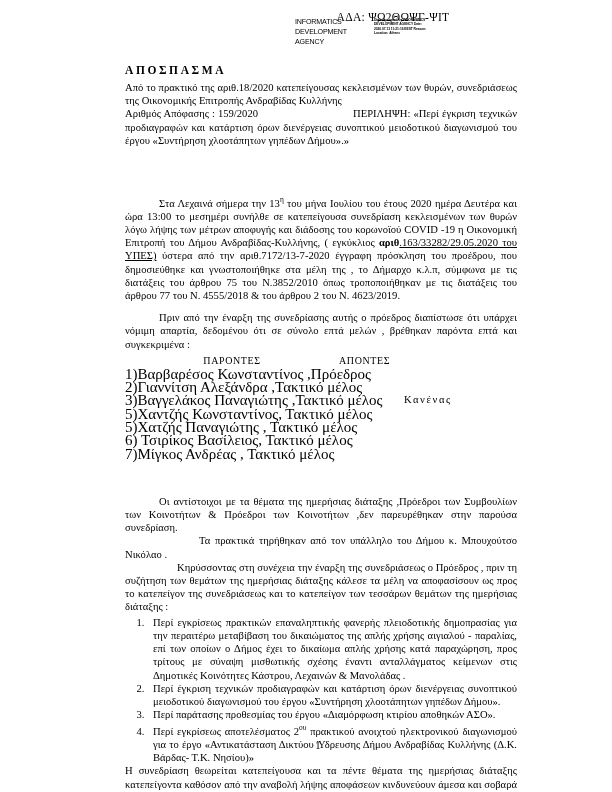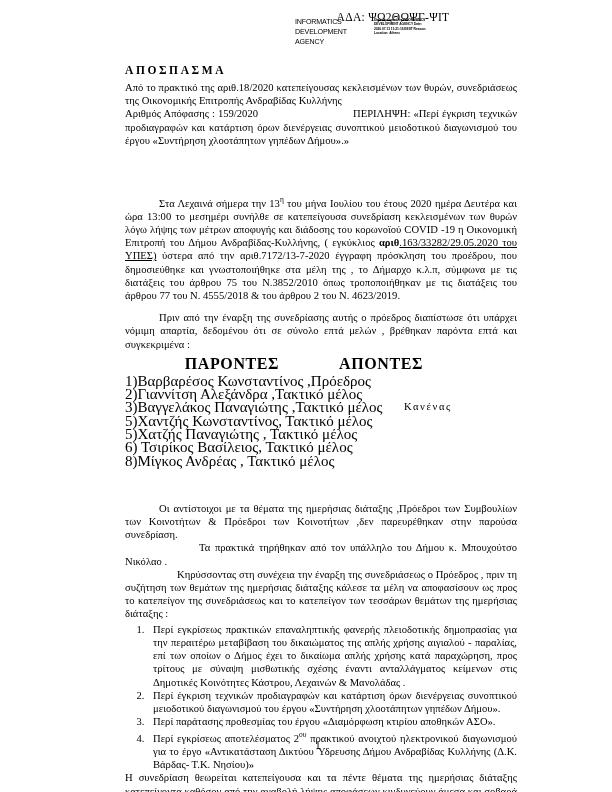--- a/index.html
+++ b/index.html
@@ -97,22 +97,22 @@
   .spacer-sm { height: 9px; }
   .spacer-lg { height: 34px; }
   .spacer-xl { height: 46px; }
 
   .u { text-decoration: underline; }
   .b { font-weight: bold; }
 
   
   .attend-head {
     display: flex;
-    font-weight: bold;
-    font-size: 16px;
+    font-weight: normal;
+    font-size: 10px;
     margin-top: 4px;
     letter-spacing: 0.6px;
   }
   .attend-head .col-a { width: 214px; text-align: center; }
   .attend-head .col-b { flex: 1; text-align: left; }
 
   .attend-body {
     position: relative;
     margin-top: 2px;
   }
@@ -194,21 +194,21 @@
     </div>
 
     <div class="attend-body">
       <div class="attend-list">
         <div>1)Βαρβαρέσος  Κωνσταντίνος ,Πρόεδρος</div>
         <div>2)Γιαννίτση Αλεξάνδρα  ,Τακτικό μέλος</div>
         <div>3)Βαγγελάκος  Παναγιώτης ,Τακτικό μέλος</div>
         <div>5)Χαντζής Κωνσταντίνος, Τακτικό μέλος</div>
         <div>5)Χατζής  Παναγιώτης , Τακτικό μέλος</div>
         <div>6) Τσιρίκος  Βασίλειος, Τακτικό μέλος</div>
-        <div>8)Μίγκος Ανδρέας , Τακτικό μέλος</div>
+        <div>7)Μίγκος Ανδρέας , Τακτικό μέλος</div>
       </div>
       <div class="attend-absent">Κανένας</div>
     </div>
 
     <div class="spacer-lg"></div>
 
     <p class="txt indent">Οι αντίστοιχοι  με τα θέματα της ημερήσιας διάταξης ,Πρόεδροι   των Συμβουλίων  των Κοινοτήτων &amp; Πρόεδροι   των Κοινοτήτων  ,δεν παρευρέθηκαν  στην παρούσα συνεδρίαση.</p>
     <p class="txt" style="text-indent:74px">Τα πρακτικά τηρήθηκαν από τον υπάλληλο του Δήμου κ. Μπουχούτσο Νικόλαο   .</p>
     <p class="txt" style="text-indent:52px">Κηρύσσοντας στη συνέχεια την έναρξη  της συνεδριάσεως  ο Πρόεδρος ,  πριν τη συζήτηση των  θεμάτων της ημερήσιας διάταξης κάλεσε τα μέλη  να αποφασίσουν  ως προς το κατεπείγον της συνεδριάσεως και  το κατεπείγον των τεσσάρων   θεμάτων   της ημερήσιας διάταξης  :</p>
 

